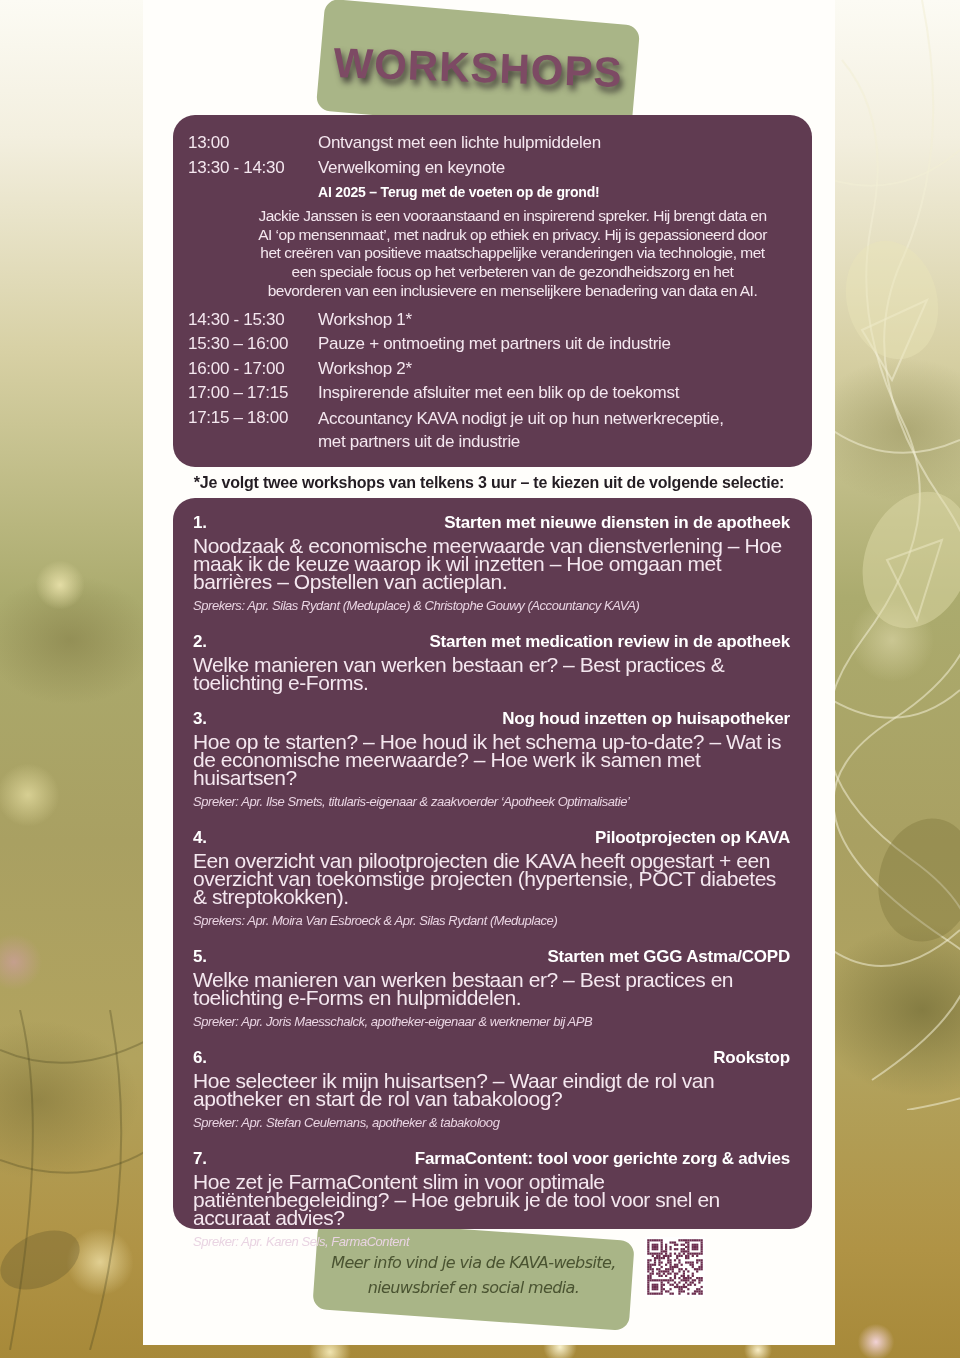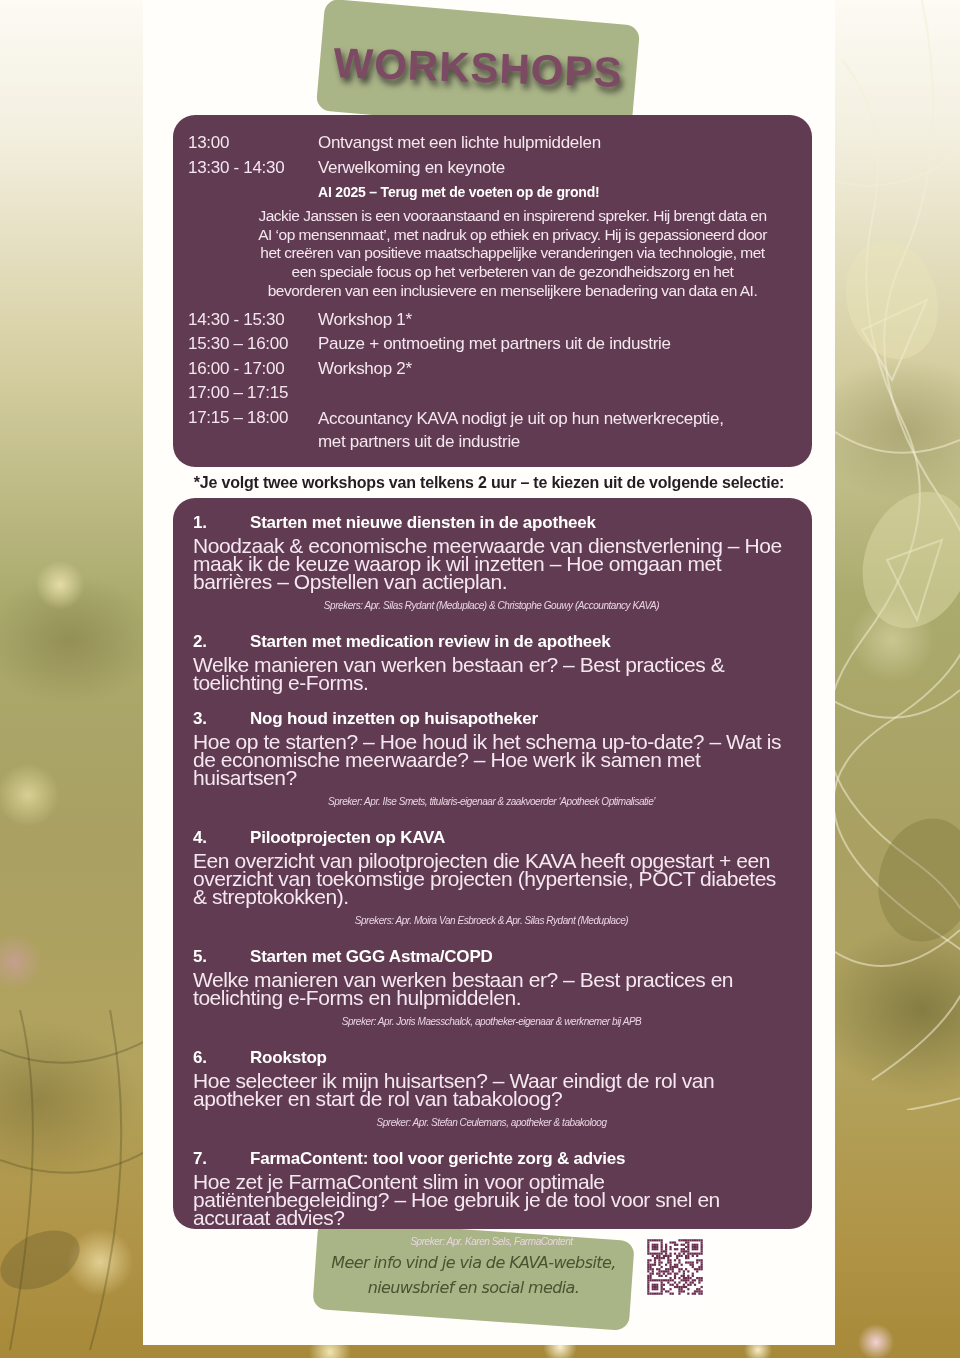--- a/index.html
+++ b/index.html
@@ -64,23 +64,23 @@
   
   .note{
     position:absolute;left:143px;top:470px;width:692px;z-index:3;
     text-align:center;font-weight:bold;font-size:16px;line-height:26px;
     letter-spacing:-.2px;color:var(--note-dark,#241d23);
   }
   
   .ws{margin-bottom:17px;}
   .ws-head{display:flex;font-weight:bold;color:#fff;font-size:17px;line-height:20px;letter-spacing:-.2px;margin-bottom:4px;}
   .ws-num{width:57px;flex:none;}
-  .ws-title{flex:1;}
+  .ws-title{flex:1;text-align:right;}
   .ws-body{margin:0;font-size:21px;line-height:18px;letter-spacing:-.45px;max-width:612px;}
-  .ws-speakers{margin:5px 0 0;font-style:italic;font-size:10px;line-height:19px;letter-spacing:-.45px;color:var(--speaker-pink,#e9d4e2);text-align:center;}
+  .ws-speakers{margin:5px 0 0;font-style:italic;font-size:13px;line-height:19px;letter-spacing:-.45px;color:var(--speaker-pink,#e9d4e2);}
   .ws-speakers.ml{white-space:pre-line;}
   
   .footer-box{
     position:absolute;left:315px;top:1230px;width:317px;height:90px;
     background:var(--box-green,#a9b587);border-radius:14px;
     transform:rotate(4deg);z-index:2;
   }
   .footer-text{
     position:absolute;inset:0;display:flex;align-items:center;justify-content:center;
     transform:rotate(-4deg);text-align:center;white-space:pre-line;
@@ -147,29 +147,30 @@
     <div class="s-row">
       <span class="s-time">15:30 – 16:00</span>
       <span class="s-desc">Pauze + ontmoeting met partners uit de industrie</span>
     </div>
     <div class="s-row">
       <span class="s-time">16:00 - 17:00</span>
       <span class="s-desc">Workshop 2*</span>
     </div>
     <div class="s-row">
       <span class="s-time">17:00 – 17:15</span>
+      <span class="s-desc">Inspirerende afsluiter met een blik op de toekomst</span>
     </div>
     <div class="s-row">
       <span class="s-time">17:15 – 18:00</span>
       <span class="s-desc ml">Accountancy KAVA nodigt je uit op hun netwerkreceptie,
 met partners uit de industrie</span>
     </div>
   </section>
 
-  <div class="note">*Je volgt twee workshops van telkens 2 uur – te kiezen uit de volgende selectie:</div>
+  <div class="note">*Je volgt twee workshops van telkens 3 uur – te kiezen uit de volgende selectie:</div>
 
   <section class="panel workshops">
 
     <article class="ws">
       <div class="ws-head">
         <span class="ws-num">1.</span>
         <span class="ws-title">Starten met nieuwe diensten in de apotheek</span>
       </div>
       <p class="ws-body">Noodzaak &amp; economische meerwaarde van dienstverlening – Hoe maak ik de keuze waarop ik wil inzetten – Hoe omgaan met barrières – Opstellen van actieplan.</p>
       <p class="ws-speakers">Sprekers: Apr. Silas Rydant (Meduplace) &amp; Christophe Gouwy (Accountancy KAVA)</p>

